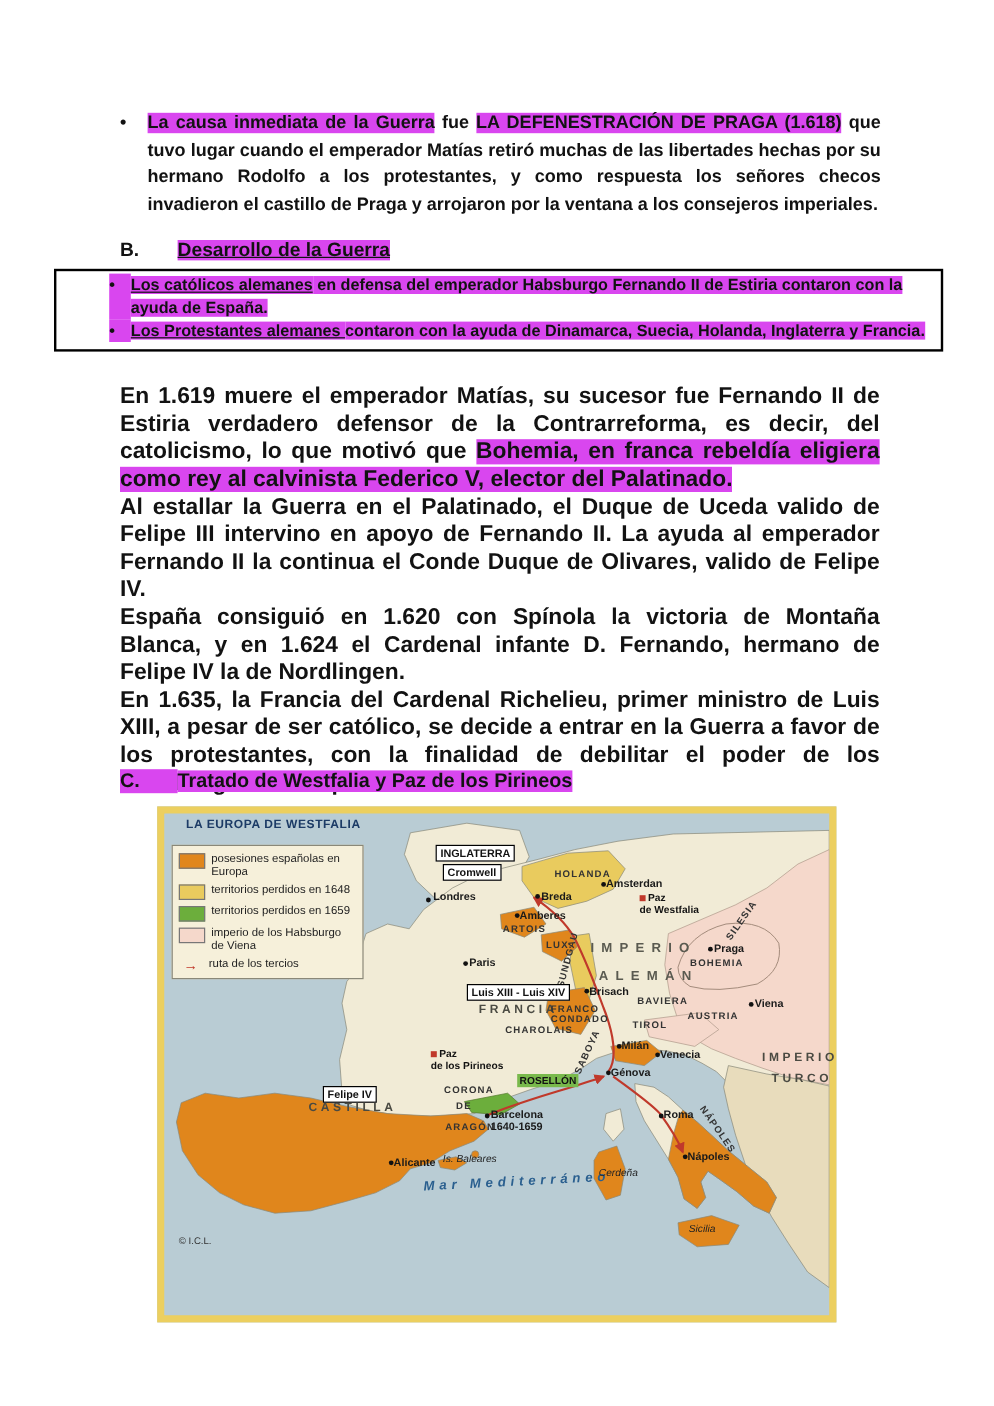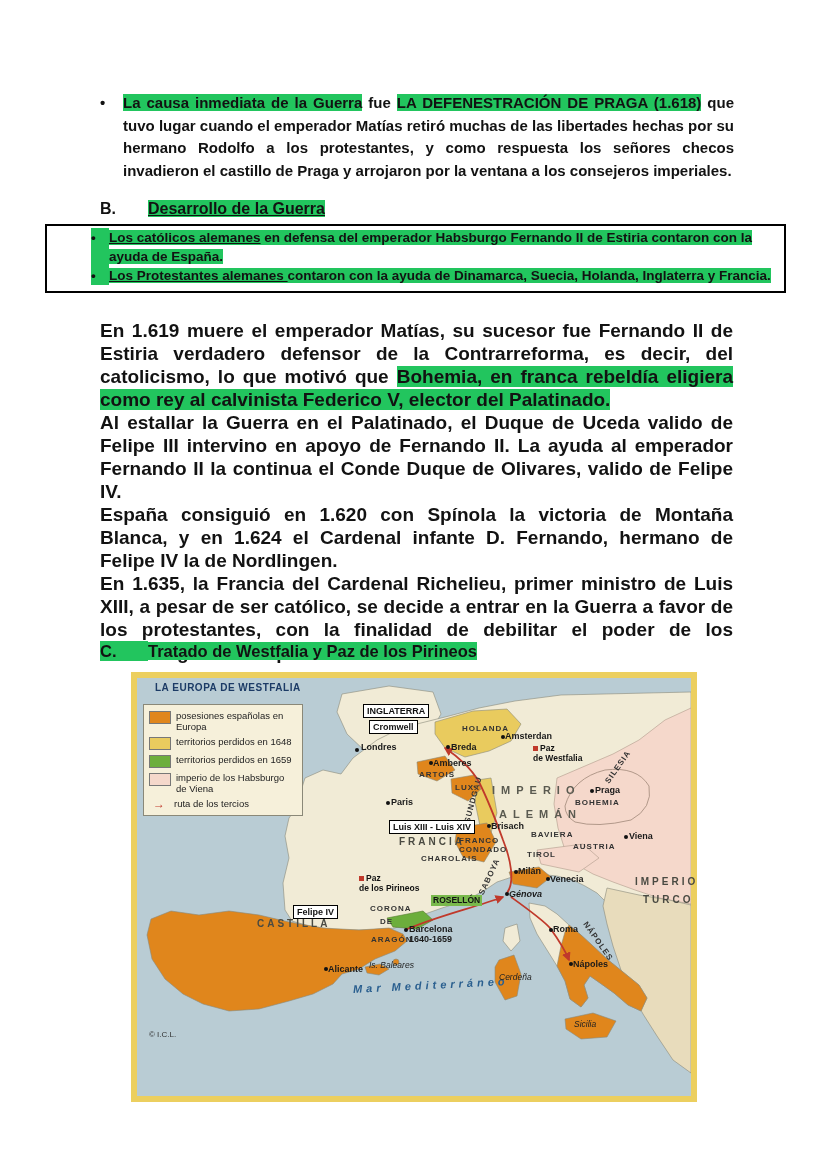--- a/index.html
+++ b/index.html
@@ -1,18 +1,18 @@
 <!DOCTYPE html>
 <html><head>
 <meta charset="utf-8">
 <style>
   html,body{margin:0;padding:0;background:#fff;}
   .page{position:relative;width:828px;height:1172px;background:#ffffff;overflow:hidden;
         font-family:"Liberation Sans",sans-serif;font-weight:700;color:#121212;}
-  .hl{background:#22c55e;}
+  .hl{background:#d946ef;}
   .ul{text-decoration:underline;}
 
   
   .intro-bullet{position:absolute;left:100px;top:92px;width:634px;display:flex;}
   .intro-marker{flex:0 0 23px;font-size:15px;line-height:22.5px;}
   .intro-text{flex:1;font-size:15px;line-height:22.5px;text-align:justify;}
 
   
   .heading{position:absolute;left:100px;font-size:16px;line-height:20px;}
   .heading-b{top:199px;}
@@ -196,25 +196,25 @@
         <span class="mlabel smallcaps" style="left: 322px; top: 158px;">FRANCO
 CONDADO</span>
         <span class="mlabel smallcaps" style="left: 284px; top: 176px;">CHAROLAIS</span>
         <span class="mlabel smallcaps" style="left: 394px; top: 152px;">BAVIERA</span>
         <span class="mlabel smallcaps" style="left: 390px; top: 172px;">TIROL</span>
         <span class="mlabel smallcaps" style="left: 436px; top: 164px; text-align: center;">AUSTRIA</span>
         <span class="mlabel place" style="left: 492px; top: 153px;">Viena</span>
         <span class="mlabel smallcaps" style="left: 344px; top: 212px; transform: rotate(-65deg);">SABOYA</span>
         <span class="mlabel place" style="left: 381px; top: 188px;">Milán</span>
         <span class="mlabel place" style="left: 413px; top: 196px;">Venecia</span>
-        <span class="mlabel place" style="left: 372px; top: 211px; font-style: italic;">Génova</span>
+        <span class="mlabel place" style="left: 372px; top: 211px;">Génova</span>
         <span class="mlabel peace" style="left: 222px; top: 196px;"><i class="flag"></i>Paz
 de los Pirineos</span>
         <span class="mlabel greenbox" style="left: 294px; top: 217px;">ROSELLÓN</span>
-        <span class="mlabel boxed" style="left: 156px; top: 227px;">Felipe IV</span>
+        <span class="mlabel boxed" style="left: 132px; top: 227px;">Felipe IV</span>
         <span class="mlabel smallcaps" style="left: 233px; top: 226px;">CORONA</span>
         <span class="mlabel smallcaps" style="left: 243px; top: 239px;">DE</span>
         <span class="mlabel region" style="left: 120px; top: 240px;">CASTILLA</span>
         <span class="mlabel smallcaps" style="left: 234px; top: 257px;">ARAGÓN</span>
         <span class="mlabel place" style="left: 272px; top: 246px;">Barcelona
 1640-1659</span>
         <span class="mlabel place" style="left: 191px; top: 286px;">Alicante</span>
         <span class="mlabel italic" style="left: 232px; top: 282px;">Is. Baleares</span>
         <span class="mlabel sea" style="left: 216px; top: 305px; transform: rotate(-3deg);">Mar Mediterráneo</span>
         <span class="mlabel italic" style="left: 362px; top: 294px;">Cerdeña</span>

